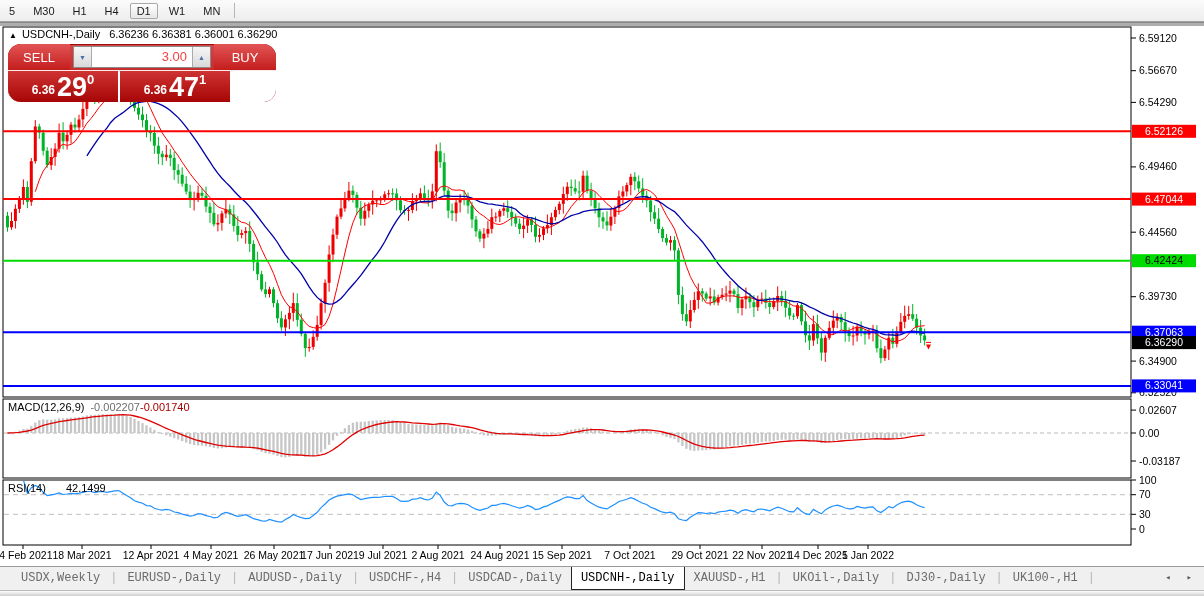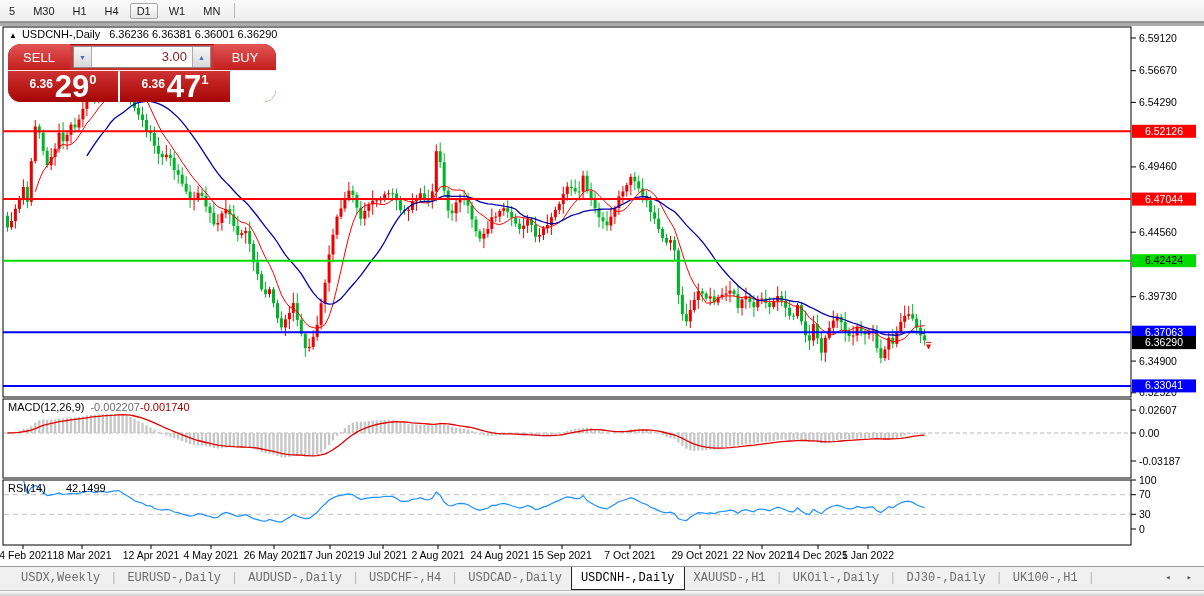--- a/index.html
+++ b/index.html
@@ -24,26 +24,26 @@
   .trade-panel{position:absolute;left:8px;top:18px;width:268px;height:58px;border-radius:13px;
     background:linear-gradient(#d84545,#b30f0f);box-shadow:inset 0 0 0 1px #9d0f0f;overflow:hidden;}
   .tp-row1{display:flex;height:26px;border-bottom:1px solid rgba(255,255,255,.9);}
   .tp-btn{width:62px;color:#fff;font-size:13px;display:flex;align-items:center;justify-content:center;
     background:linear-gradient(#e25555,#c41d1d);cursor:pointer;}
   .spinner{flex:1;display:flex;margin:2px 3px;border:1px solid #8a8a8a;background:#fff;border-radius:1px;}
   .spin-btn{width:17px;background:linear-gradient(#f6f6f6,#d9d9d9);color:#4a6ea9;font-size:7px;
     display:flex;align-items:center;justify-content:center;cursor:pointer;}
   .spin-btn.dn{border-right:1px solid #aaa;}
   .spin-btn.up{border-left:1px solid #aaa;}
-  .vol{flex:1;text-align:right;padding-right:5px;font-size:13px;line-height:20px;color:#7f1d1d;}
+  .vol{flex:1;text-align:right;padding-right:5px;font-size:13px;line-height:20px;color:#ef4444;}
   .tp-row2{display:flex;height:31px;background:#fff;gap:2px;}
-  .price-cell{width:110px;display:flex;align-items:center;justify-content:center;color:#fff;
+  .price-cell{width:110px;display:flex;align-items:flex-end;justify-content:center;color:#fff;
     background:linear-gradient(#cf3333,#a60505);padding-bottom:1px;cursor:pointer;}
   .pc-small{font-size:12px;font-weight:bold;margin:0 2px 4px 0;}
-  .pc-big{font-size:31px;font-weight:bold;line-height:27px;}
+  .pc-big{font-size:27px;font-weight:bold;line-height:27px;}
   .pc-sup{font-size:13px;font-weight:bold;align-self:flex-start;margin-top:1px;}
   .ind-caption{position:absolute;left:8px;font-size:11px;color:#000;white-space:nowrap;}
   .ind-caption .v1{color:#6e6e6e;margin-left:6px;margin-top:39px;}
   .ind-caption .v2{color:#a40000;}
   .ind-caption .vb{margin-left:20px;}
   
   .tabbar{height:24px;box-sizing:border-box;background:#f0f0f0;border-top:1px solid #999;
     display:flex;align-items:flex-start;padding-left:12px;font-size:12px;color:#6b6b6b;position:relative;font-family:Liberation Mono, monospace;}
   .tab{line-height:20px;padding:1px 9px;cursor:pointer;white-space:nowrap;}
   .tab.active{background:#fff;border:1px solid #222;border-top:none;margin-top:0;color:#000;}

